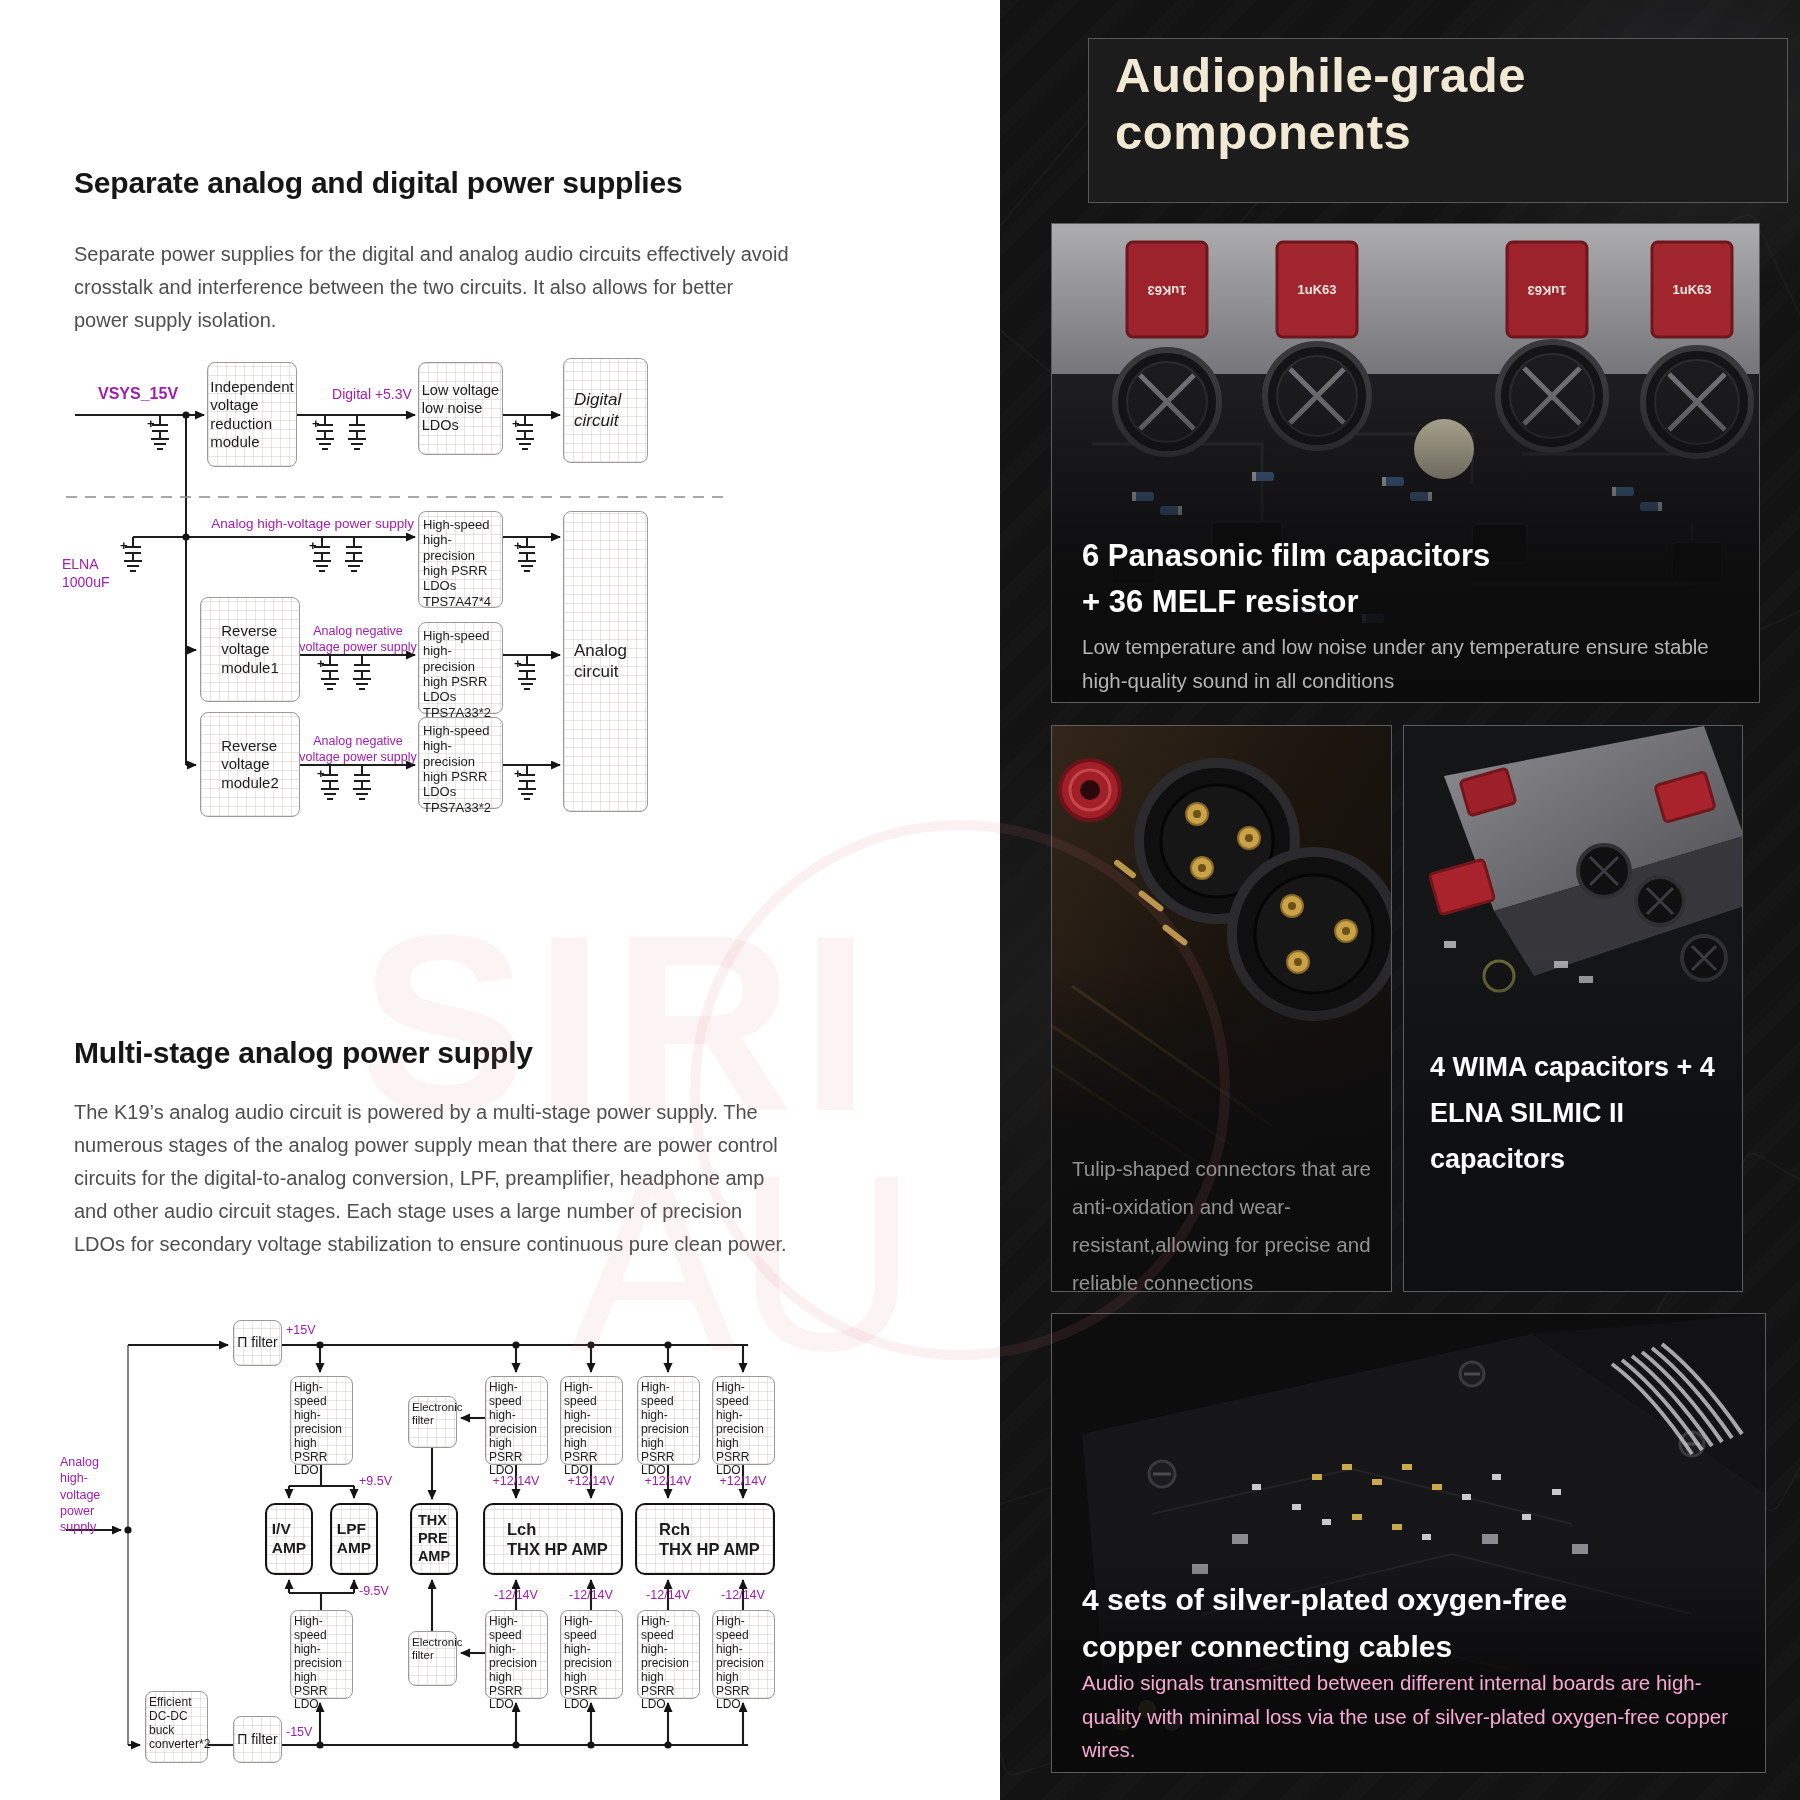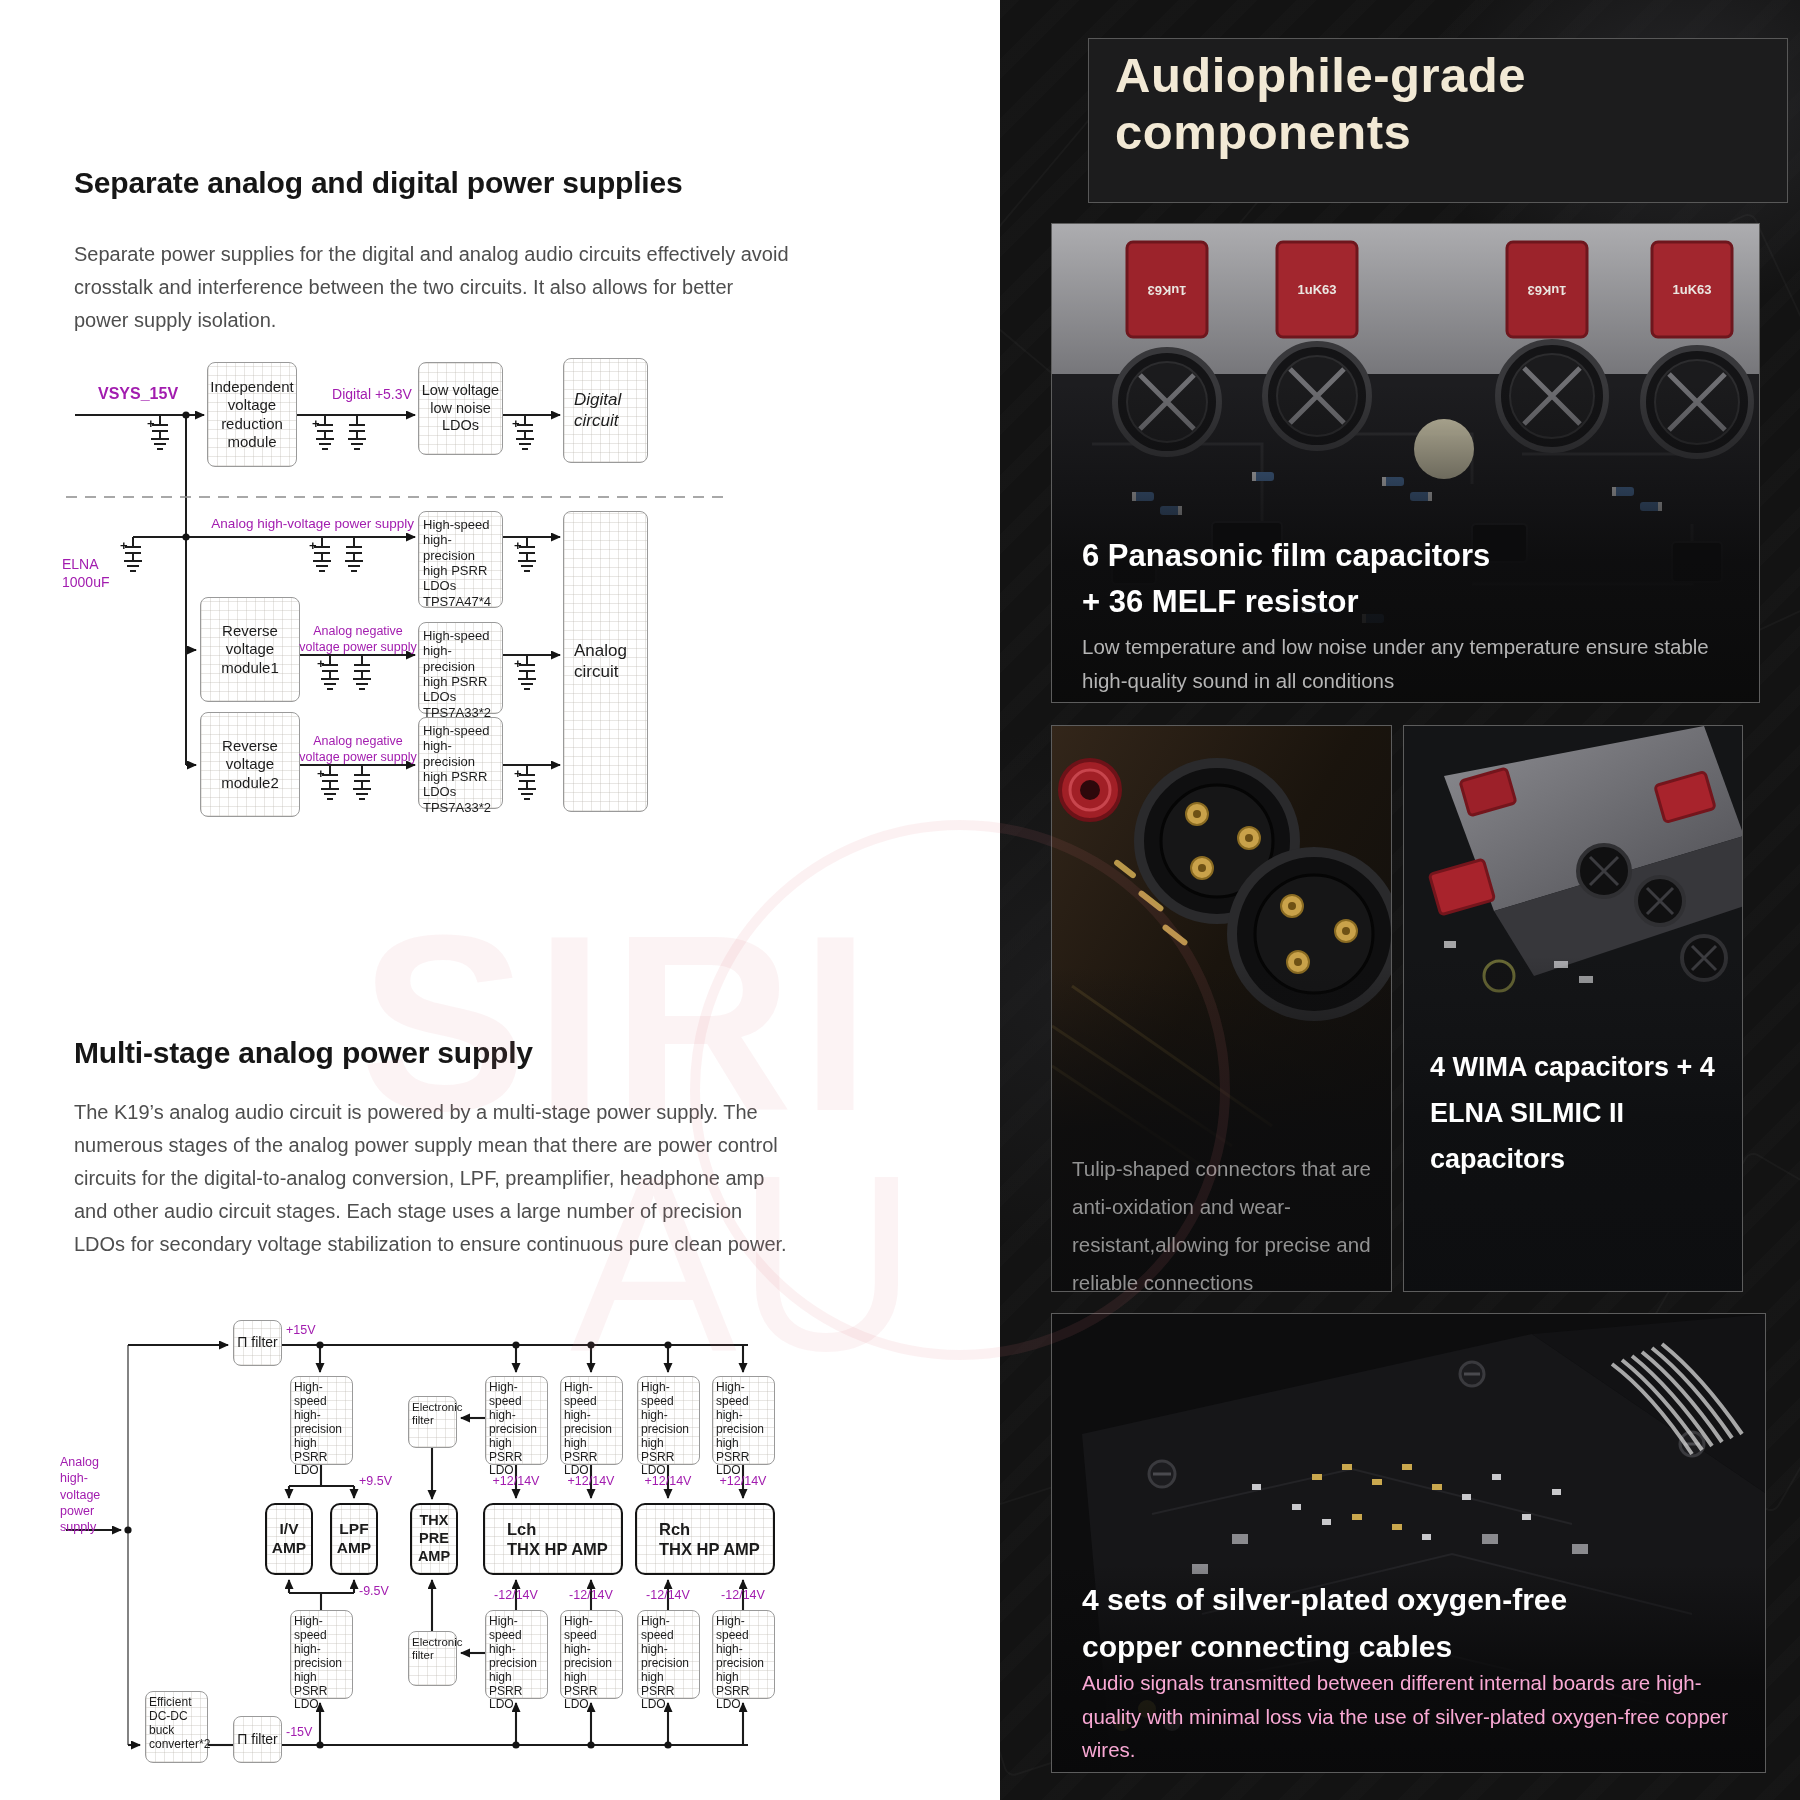--- a/index.html
+++ b/index.html
@@ -7,21 +7,21 @@
         font-family:"Liberation Sans", sans-serif;}
   
   .h-left{position:absolute;font-size:30px;font-weight:700;color:#161616;letter-spacing:-0.2px;}
   .p-left{position:absolute;font-size:20px;color:#4e4e4e;line-height:33px;}
   
   .diagram{position:absolute;}
   .dbox{position:absolute;background-color:#ffffff;
         background-image:repeating-linear-gradient(0deg, rgba(185,180,172,.33) 0 1px, transparent 1px 9px),
                          repeating-linear-gradient(90deg, rgba(185,180,172,.33) 0 1px, transparent 1px 9px);
         border:1.4px solid #9a9a9a;border-radius:8px;box-sizing:border-box;
-        display:flex;align-items:center;justify-content:center;text-align:center;
+        display:flex;align-items:center;justify-content:center;text-align:left;
         font-size:15px;color:#1c1c1c;white-space:pre-line;line-height:1.22;}
   .dbox.small{font-size:13px;align-items:flex-start;justify-content:flex-start;text-align:left;
         padding:5px 4px;line-height:1.18;}
   .dbox.tiny{font-size:12px;align-items:flex-start;justify-content:flex-start;text-align:left;
         padding:4px 3px;line-height:1.16;}
   .dbox.bold{border:2.6px solid #141414;border-radius:10px;font-weight:700;font-size:15.5px;}
   .dbox.leftpad{align-items:center;justify-content:flex-start;text-align:left;padding-left:10px;font-size:17px;}
   .dlabel{position:absolute;color:#a21caf;font-size:13px;line-height:1.25;white-space:pre-line;}
   
   #panel{position:absolute;left:1000px;top:0;width:800px;height:1800px;background-color:#131313;

